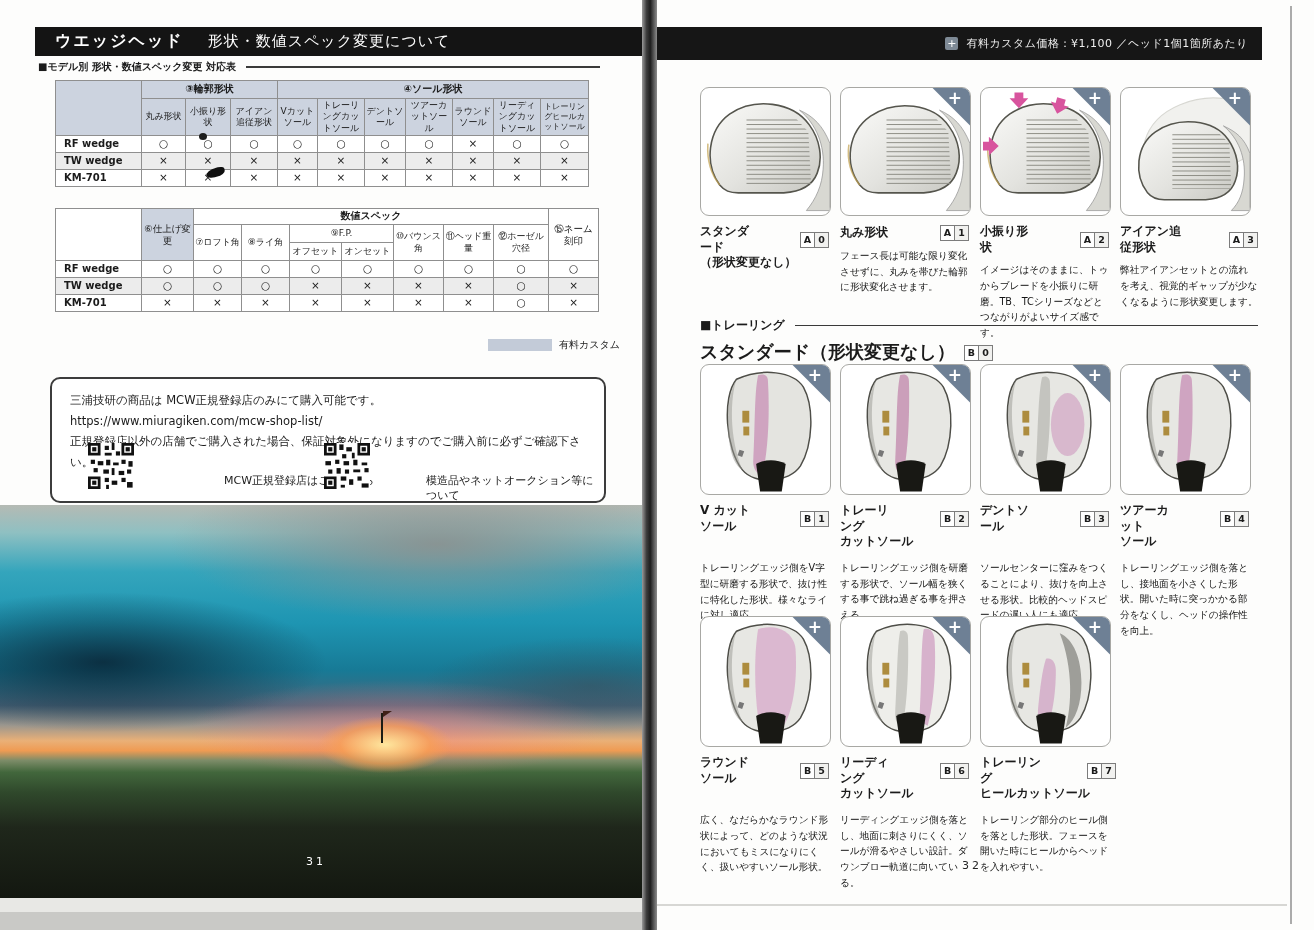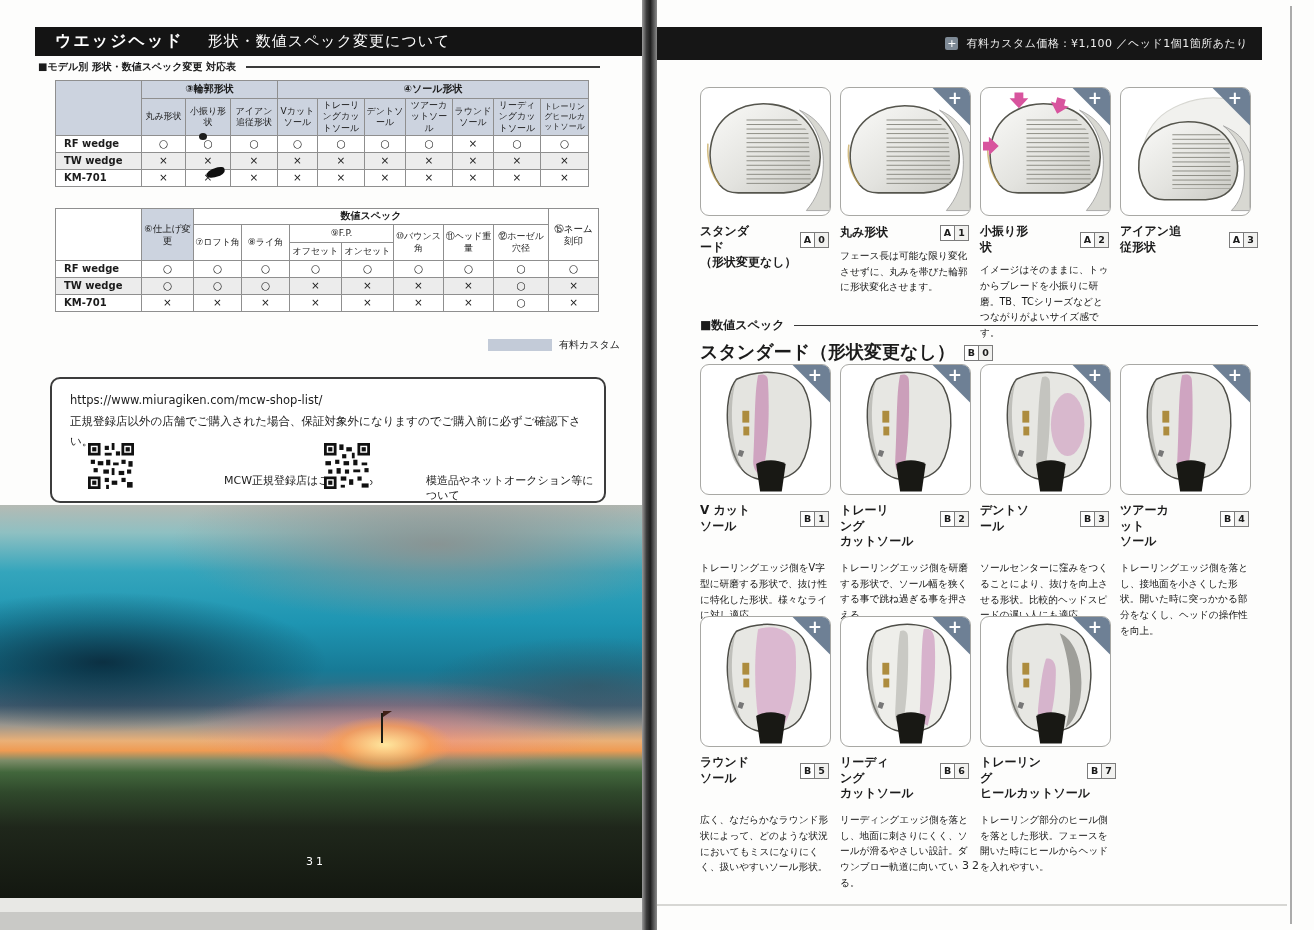--- a/index.html
+++ b/index.html
@@ -230,20 +230,21 @@
     </tr>
   </tbody>
     </table>
 
   <div class="abs legend" style="left:488px;top:338px;">
     <span class="swatch"></span>
     <span class="txt">有料カスタム</span>
   </div>
 
   <div class="abs infobox">
+    <div class="ln">三浦技研の商品は MCW正規登録店のみにて購入可能です。</div>
     <div class="ln">https://www.miuragiken.com/mcw-shop-list/</div>
     <div class="ln">正規登録店以外の店舗でご購入された場合、保証対象外になりますのでご購入前に必ずご確認下さい。</div>
     <svg class="abs" style="left:36px;top:64px" width="46" height="46" viewBox="0 0 33 33">
       <rect width="33" height="33" fill="#fff"></rect>
       <g fill="#111">
         <path fill-rule="evenodd" d="M0,0h9v9H0ZM2,2v5h5V2Z"></path>
           <rect x="3" y="3" width="3" height="3"></rect>
         <path fill-rule="evenodd" d="M24,0h9v9h-9ZM26,2v5h5V2Z"></path>
           <rect x="27" y="3" width="3" height="3"></rect>
         <path fill-rule="evenodd" d="M0,24h9v9H0ZM2,26v5h5v-5Z"></path>
@@ -451,24 +452,25 @@
     <div class="cap-desc">イメージはそのままに、トゥからブレードを小振りに研磨。TB、TCシリーズなどとつながりがよいサイズ感です。</div>
   </div>
   <div class="abs cap" style="left:1120px;top:224px;width:138px;">
     <div class="cap-head">
       <span class="cap-title">アイアン追従形状</span>
       <span class="code">
           <b>A</b>
           <b>3</b>
         </span>
     </div>
+    <div class="cap-desc">弊社アイアンセットとの流れを考え、視覚的ギャップが少なくなるように形状変更します。</div>
   </div>
 
   <div class="abs sec-head" style="left:700px;top:317px;width:558px;">
-    <span class="sec-label" style="font-size:12px">■数値スペック</span>
+    <span class="sec-label" style="font-size:12px">■トレーリング</span>
     <span class="rule"></span>
   </div>
 
   <div class="abs std-line" style="left:700px;top:340px;">
     <span class="std-label">スタンダード（形状変更なし）</span>
     <span class="code">
         <b>B</b>
         <b>0</b>
       </span>
   </div>

